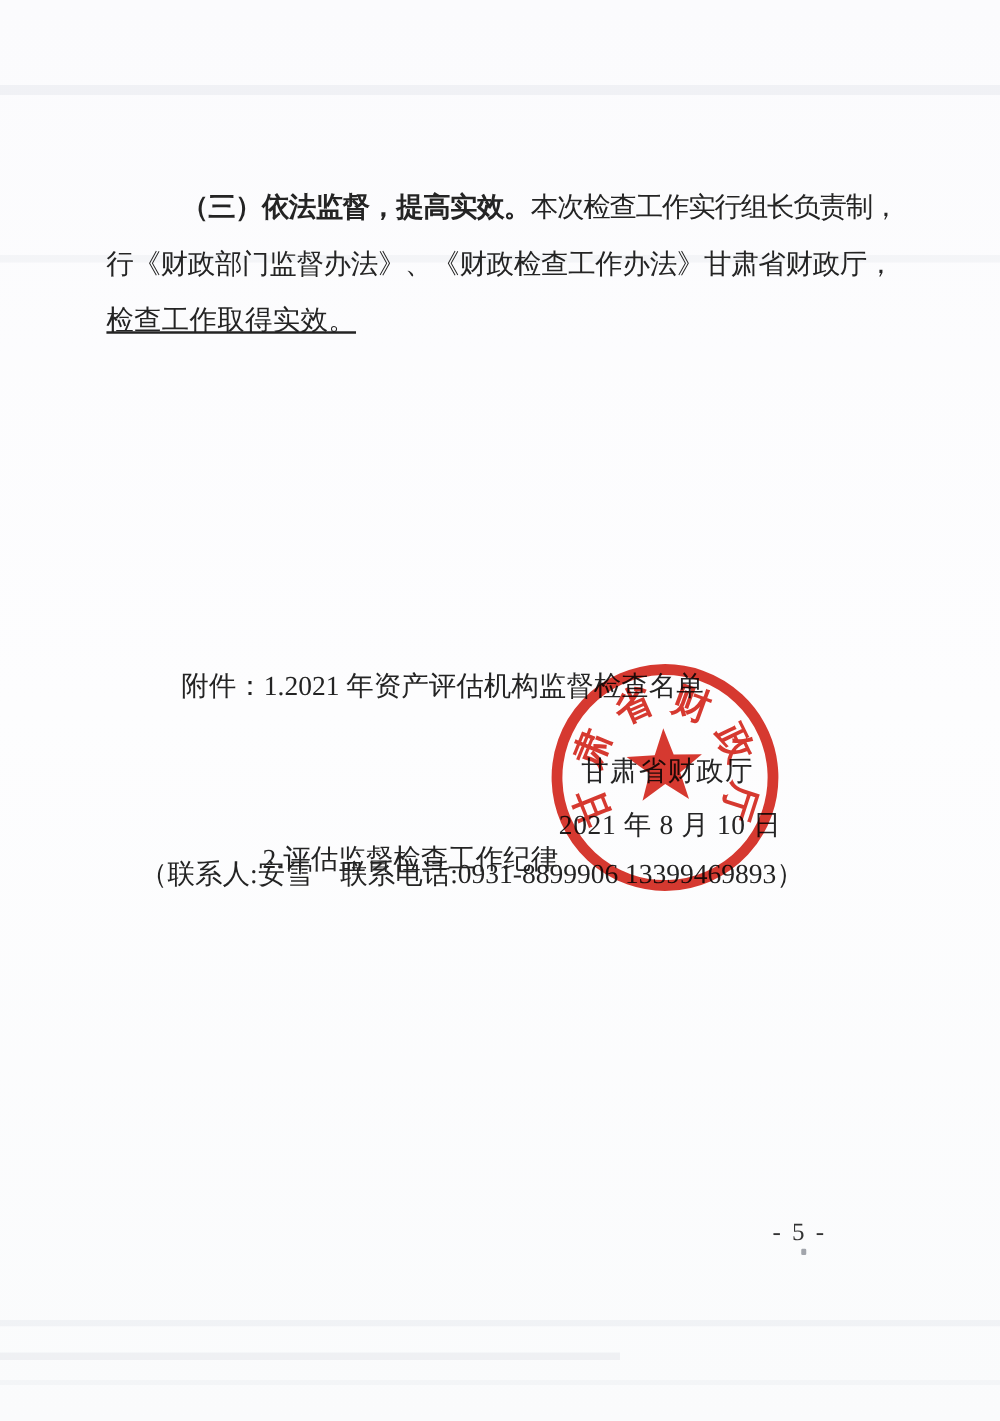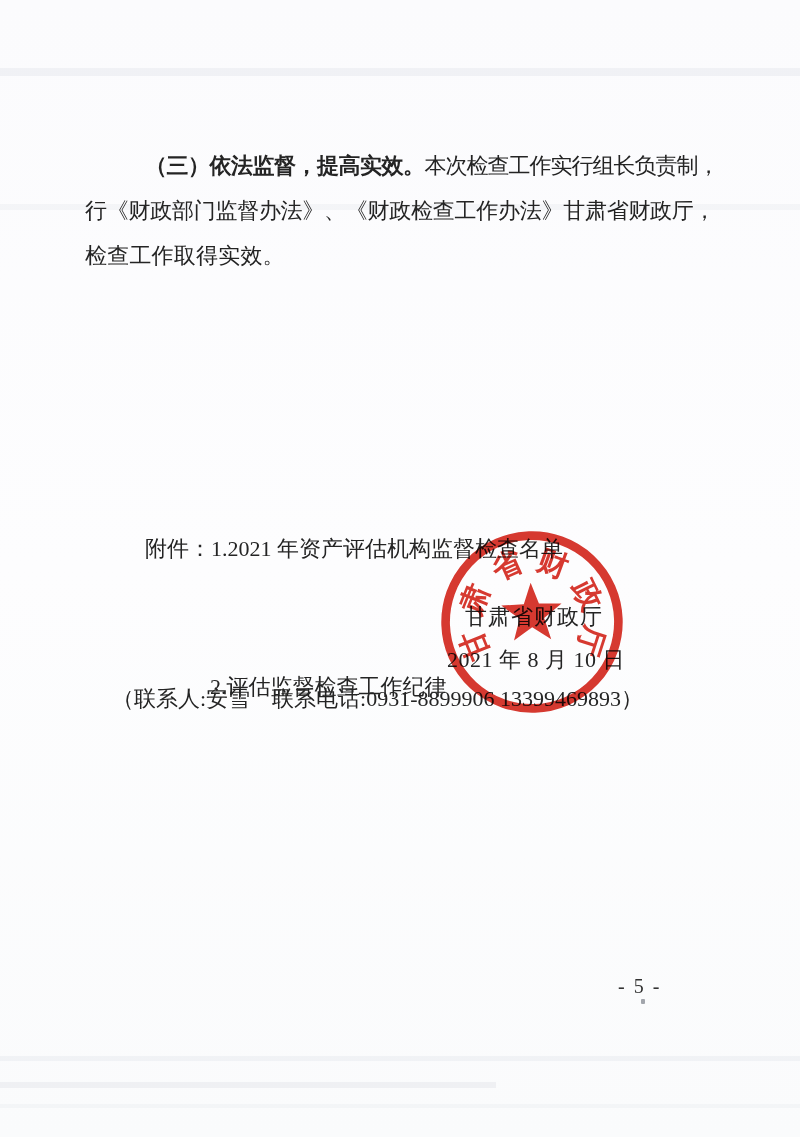--- a/index.html
+++ b/index.html
@@ -23,21 +23,21 @@
 
   .bodytext{
     position:absolute;left:85px;top:143px;width:630px;
     font-size:22px;line-height:45px;letter-spacing:.2px;
     white-space:nowrap;
   }
   .bline{height:45px;white-space:normal;text-align:justify;text-align-last:justify;overflow:hidden;}
   .first{padding-left:60px;white-space:nowrap;letter-spacing:-1px;text-align:left;text-align-last:left;}
   .first b{letter-spacing:-.5px;}
   .tight{letter-spacing:-.6px;}
-  .lastline{text-align:center;text-align-last:left;}
+  .lastline{text-align:center;text-align-last:left;text-decoration:underline;}
 
   .attach{position:absolute;left:145px;top:434px;font-size:22px;line-height:46px;white-space:pre;}
   .attach .a2{padding-left:65px;}
 
   .orgline{position:absolute;left:465px;top:602px;font-size:22px;letter-spacing:1px;white-space:pre;}
   .dateline{position:absolute;left:447px;top:645px;font-size:22px;letter-spacing:.5px;white-space:pre;}
   .contactline{position:absolute;left:112px;top:684px;font-size:22px;white-space:pre;}
   .pagenum{position:absolute;left:618px;top:975px;font-size:20px;letter-spacing:2px;white-space:pre;color:#333;}
 
   .seal{

